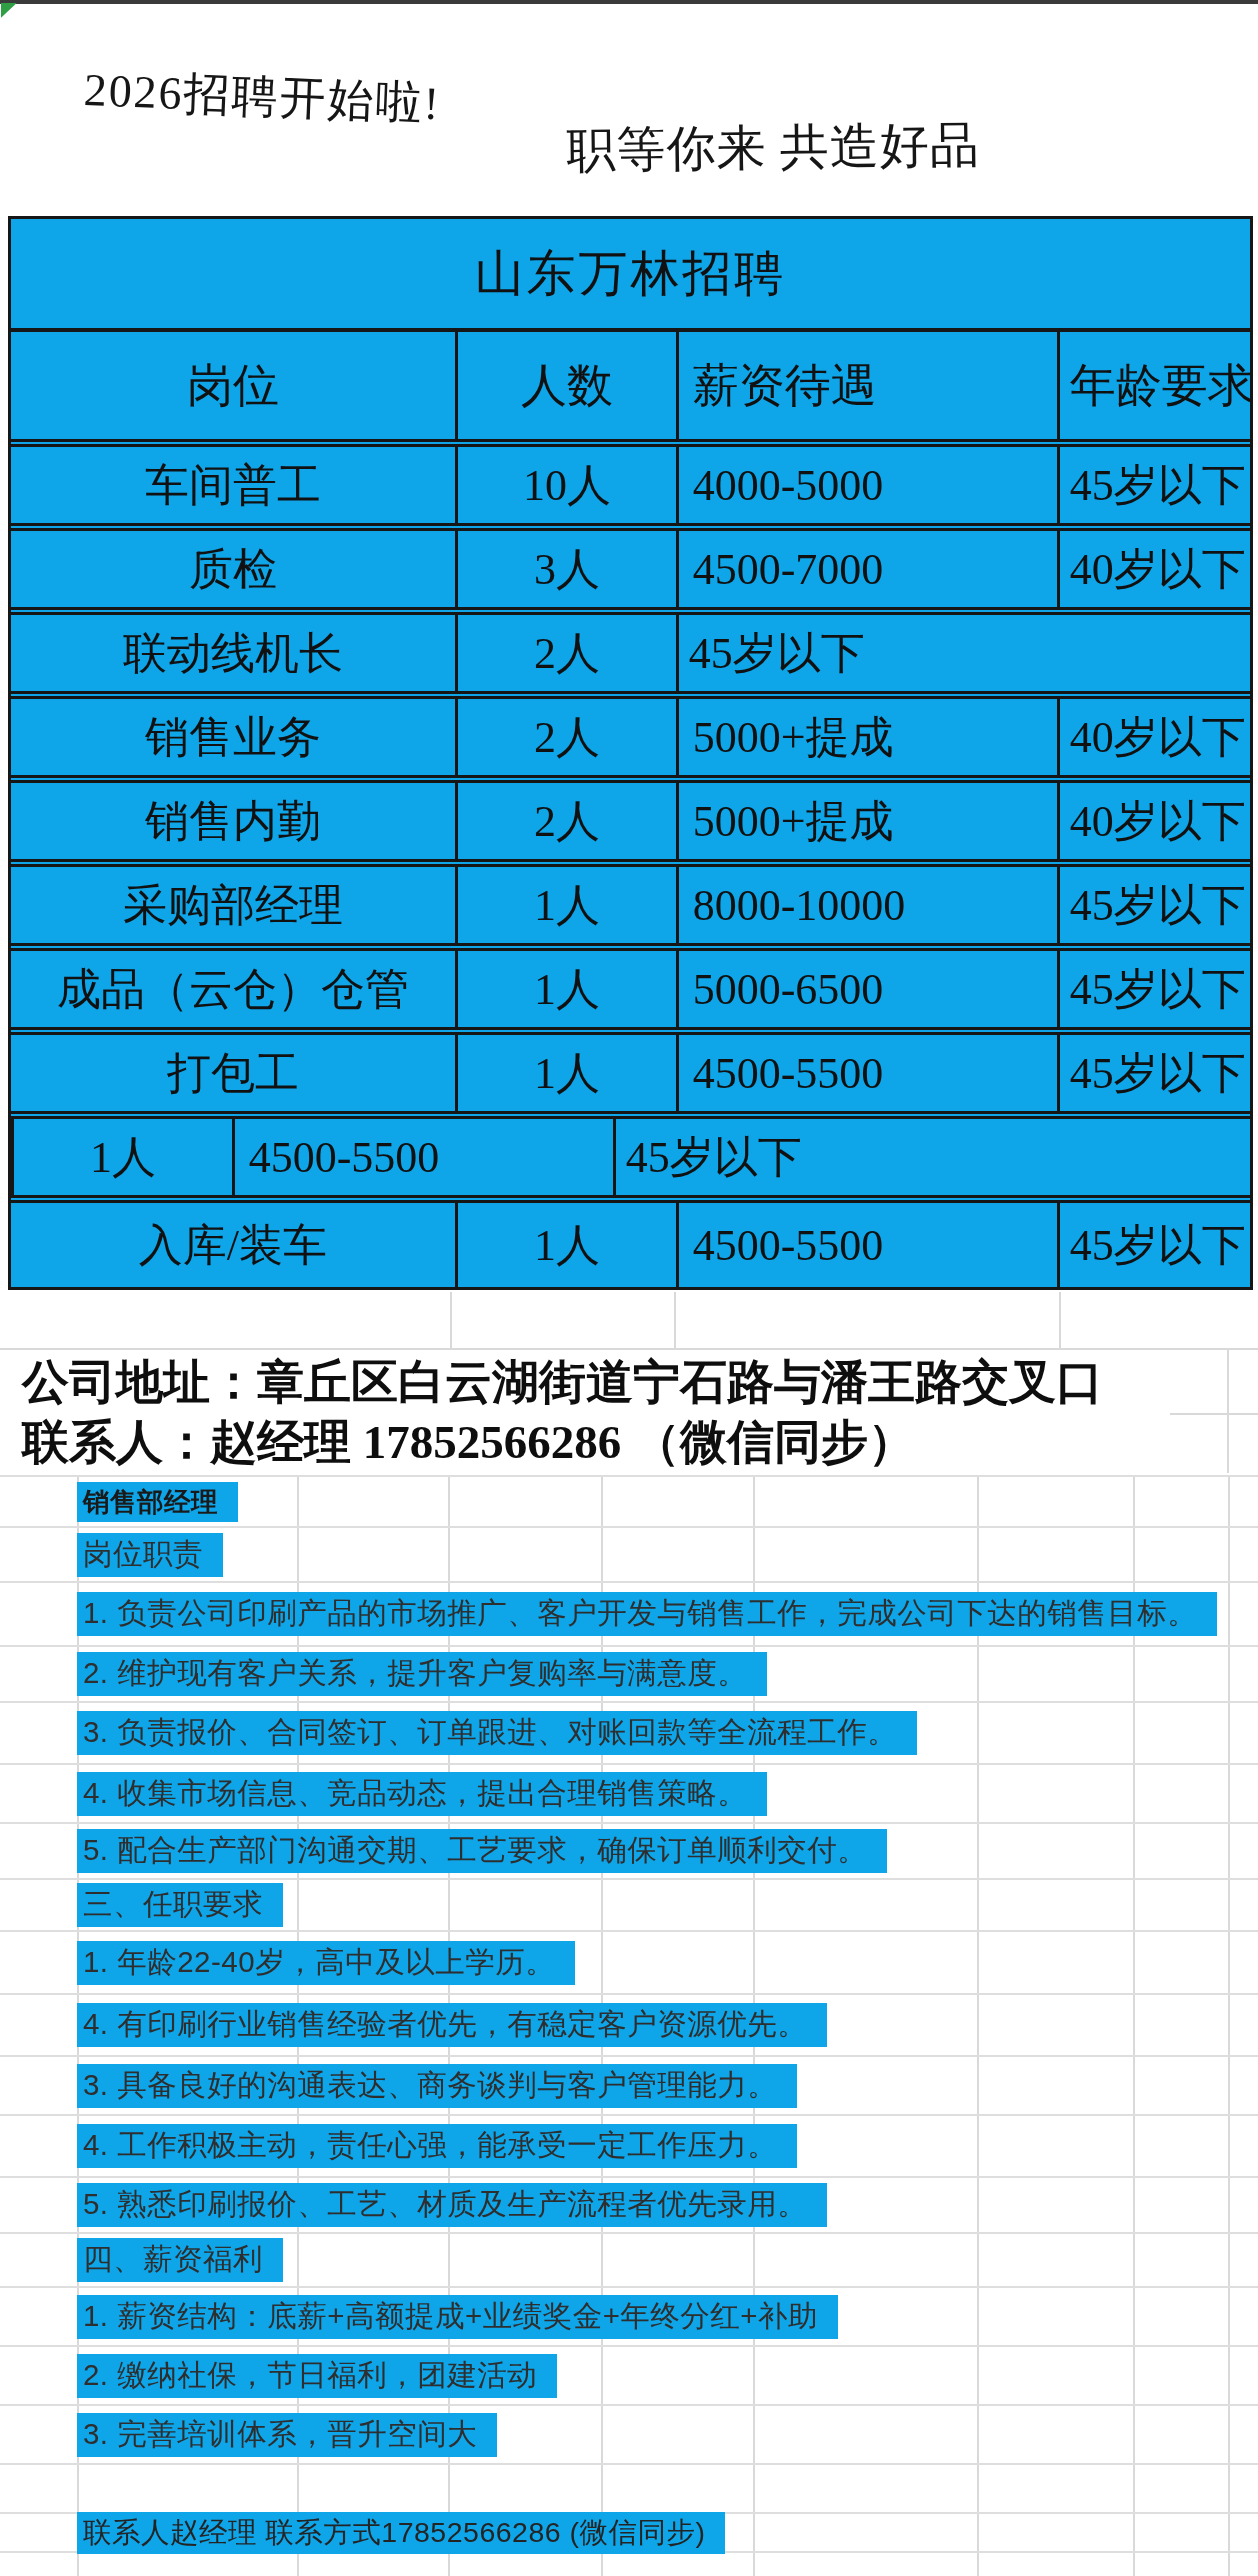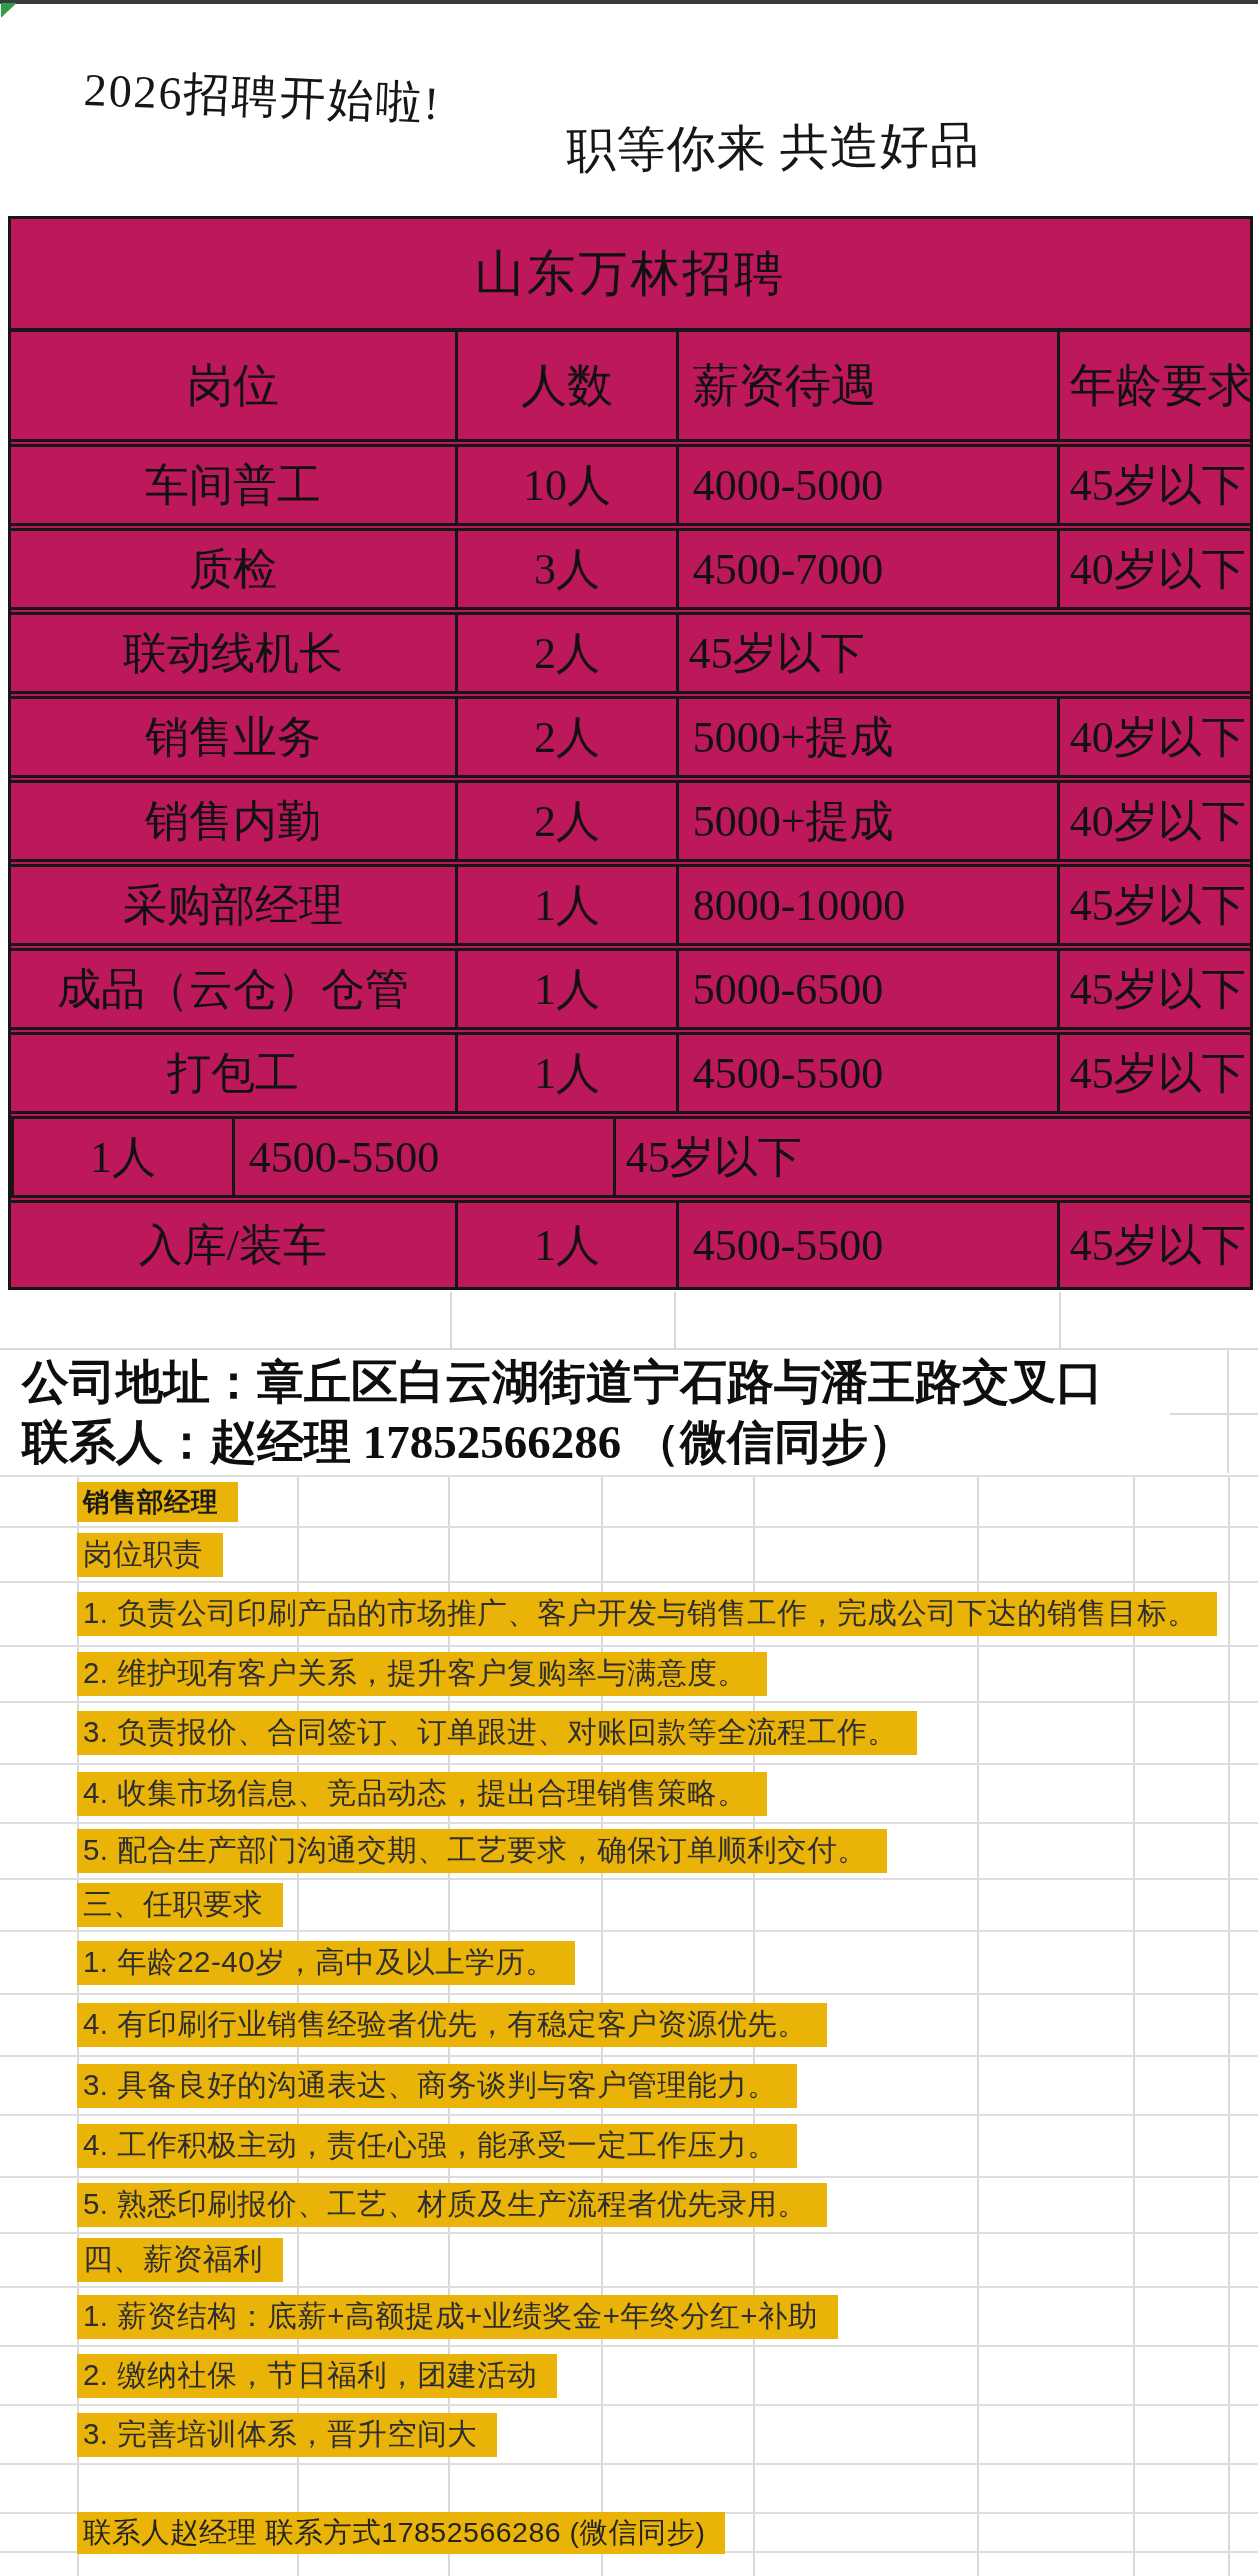--- a/index.html
+++ b/index.html
@@ -20,21 +20,21 @@
     color:#161616;white-space:nowrap;transform:rotate(2.3deg);transform-origin:left top;
   }
   .banner-line2{
     position:absolute;left:566px;top:118px;font-size:49px;letter-spacing:1px;
     color:#161616;white-space:nowrap;transform:rotate(-0.8deg);transform-origin:left top;
   }
 
   
   .jobs-table{
     position:absolute;left:7.9px;top:216px;width:1245px;box-sizing:border-box;
-    border:3.9px solid #161616;background:#be185d;
+    border:3.9px solid #161616;background:#0ea5e9;
   }
   .jt-title{
     box-sizing:border-box;height:113px;border-bottom:4.9px solid #161616;
     display:flex;align-items:center;justify-content:center;
     font-size:49px;letter-spacing:2.9px;color:#111;
   }
   .jt-header,.jt-row{display:flex;box-sizing:border-box;}
   .jt-header{height:115px;border-bottom:8.8px double #161616;}
   .jt-row{height:84px;border-bottom:8.8px double #161616;}
   .jt-row:last-child{border-bottom:none;}
@@ -58,21 +58,21 @@
   .detail-sheet{
     position:absolute;left:0;top:1475px;width:1259px;height:1101px;
     border-top:2px solid #dedede;
   }
   .ds-vline{position:absolute;top:0;bottom:0;width:2px;background:#d9d9d9;z-index:0;}
   .ds-row{
     position:relative;z-index:1;display:flex;align-items:center;
     box-sizing:border-box;border-bottom:2px solid #dedede;padding-left:77px;
   }
   .ds-row .txt{
-    position:relative;z-index:1;background:#eab308;white-space:nowrap;
+    position:relative;z-index:1;background:#0ea5e9;white-space:nowrap;
     padding:2px 19.7px 2px 5.9px;font-size:29.5px;color:#2e2e2e;letter-spacing:0.5px;
   }
   .ds-row.bold-row .txt{font-size:26.5px;font-weight:bold;color:#1a1a1a;}
   .ds-row.contact-row .txt{font-size:28.5px;color:#242424;}
 </style>
 </head>
 <body>
 
 <div class="top-strip"></div>
 <svg class="corner-triangle" width="15.7" height="14.7" viewBox="0 0 16 15">

